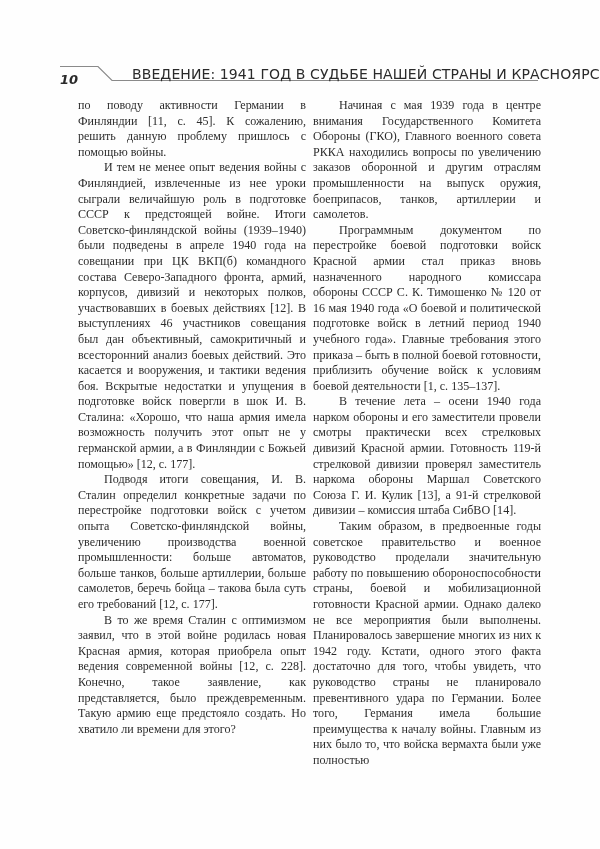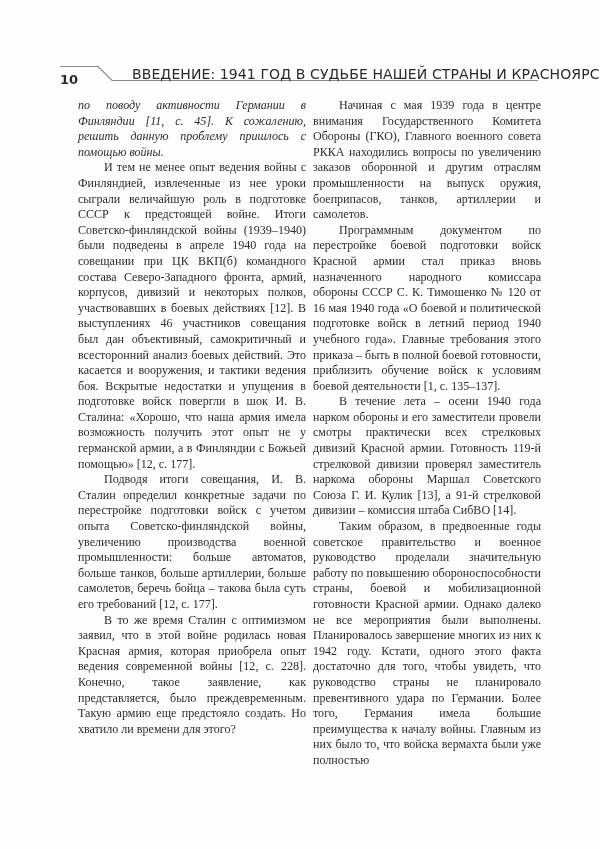--- a/index.html
+++ b/index.html
@@ -1,26 +1,26 @@
 <!DOCTYPE html>
 <html><head>
 <meta charset="utf-8">
 <style>
   html, body { margin: 0; padding: 0; background: #ffffff; }
   body { width: 600px; height: 849px; position: relative; overflow: hidden; }
   .page { position: absolute; left: 0; top: 0; width: 600px; height: 849px; background: #fefefe; }
   .header { position: absolute; left: 60px; top: 60px; width: 480px; height: 30px; }
-  .page-number { position: absolute; left: 0; top: 12px; font-family: "DejaVu Sans", sans-serif; font-weight: bold; font-size: 13px; color: #2a2a2a; }
+  .page-number { position: absolute; left: 0; top: 12px; font-family: "DejaVu Sans", sans-serif; font-weight: bold; font-size: 13px; color: #2a2a2a; font-style: italic; }
   .header-title { position: absolute; left: 72px; top: 6px; font-family: "DejaVu Sans", sans-serif; font-size: 14px; color: #2a2a2a; letter-spacing: 0.1px; white-space: nowrap; }
   .header-rule { position: absolute; left: 0; top: 0; width: 480px; height: 30px; }
   .col { position: absolute; top: 98px; width: 228px; font-family: "Liberation Serif", serif; font-size: 12.05px; line-height: 15.6px; color: #2c2c2c; text-align: justify; hyphens: manual; }
   .col-left { left: 78px; }
   .col-right { left: 313px; }
   .col p { margin: 0; text-indent: 26px; }
-  .col p.cont { text-indent: 0; font-style: italic; }
+  .col p.cont { text-indent: 0; }
 </style>
 </head>
 <body>
 
 <div class="page">
 
   <div class="header">
     <svg class="header-rule" viewBox="0 0 480 30" width="480" height="30">
       <polyline points="0,6.5 38,6.5 52,20.5 478,20.5" fill="none" stroke="#8a8a8a" stroke-width="1.2"></polyline>
     </svg>

